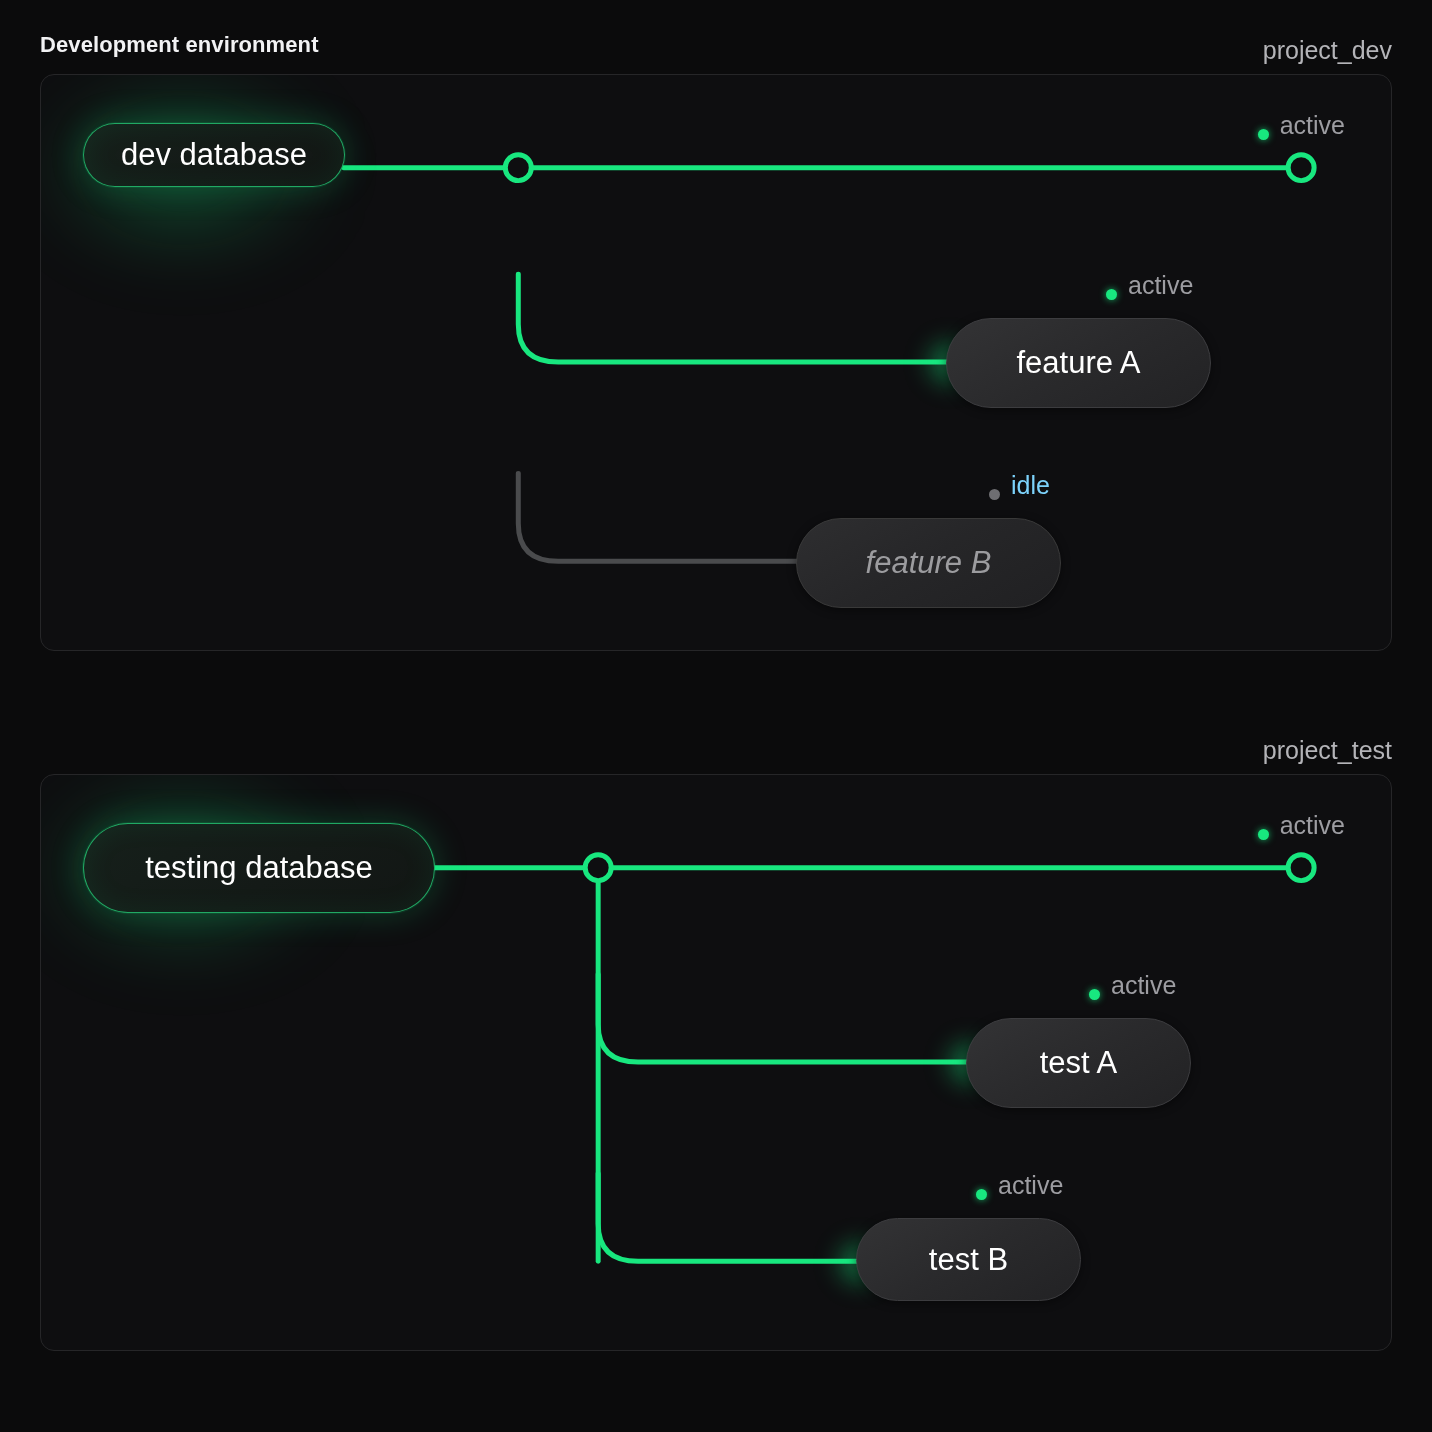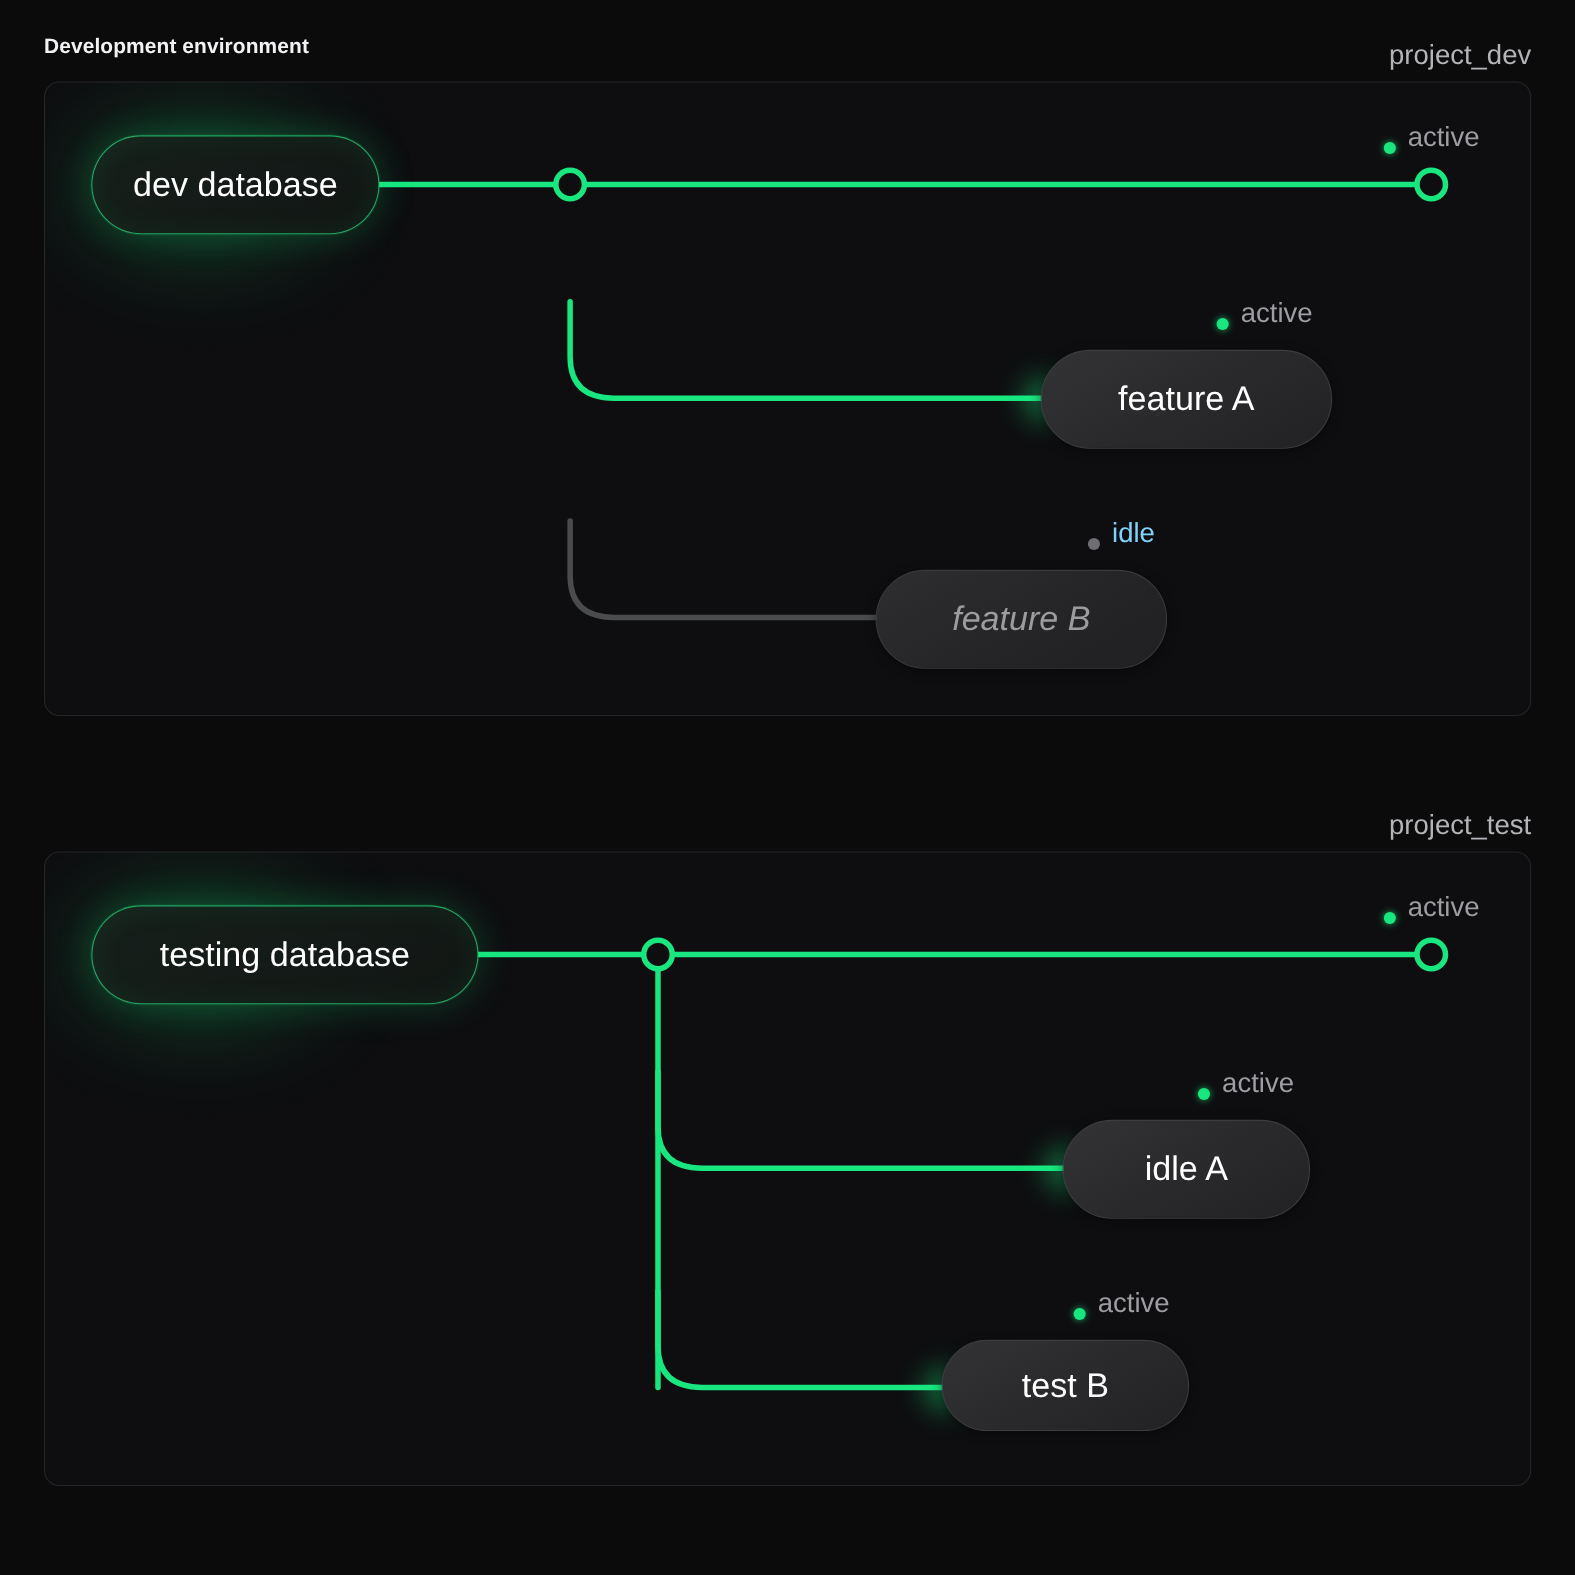--- a/index.html
+++ b/index.html
@@ -36,21 +36,21 @@
 
   .section-head {
     position: relative;
     height: 74px;
     margin: 0 40px;
   }
   .section-title {
     position: absolute;
     left: 0;
     top: 32px;
-    font-size: 19px;
+    font-size: 22px;
     font-weight: bold;
     letter-spacing: .1px;
     color: #f2f2f4;
     white-space: nowrap;
   }
   .section-project {
     position: absolute;
     right: 0;
     top: 36px;
     font-size: 25px;
@@ -197,21 +197,21 @@
 
           <path d="M 478 400 L 478 450 Q 478 488 518 488 L 758 488" fill="none" stroke="#4a4b4d" stroke-width="5" stroke-linecap="round"></path>
 
           <circle cx="478" cy="93" r="13" fill="#0e0e10" stroke="#18e77f" stroke-width="5"></circle>
 
           <circle cx="1262" cy="93" r="13" fill="#0e0e10" stroke="#18e77f" stroke-width="5"></circle>
         </svg>
       </div>
 
       <div class="glow db" style="left:-8px; top:0px;"></div>
-      <div class="node db" style="left:42px; top:48px; width:262px; height:90px;">
+      <div class="node db" style="left:42px; top:48px; width:262px; height:64px;">
         <span>dev database</span>
       </div>
 
       <div class="status active" style="right:46px; top:36px;">
         <span class="status-dot"></span>
         <span class="status-label">active</span>
       </div>
 
       <div class="status active" style="left:1065px; top:196px;">
         <span class="status-dot"></span>
@@ -266,21 +266,21 @@
         <span class="status-dot"></span>
         <span class="status-label">active</span>
       </div>
 
       <div class="status active" style="left:1048px; top:196px;">
         <span class="status-dot"></span>
         <span class="status-label">active</span>
       </div>
       <div class="plug-glow" style="left:901px; top:261px;"></div>
       <div class="node leaf" style="left:925px; top:243px; width:225px; height:90px;">
-        <span>idle A</span>
+        <span>test A</span>
       </div>
 
       <div class="status active" style="left:935px; top:396px;">
         <span class="status-dot"></span>
         <span class="status-label">active</span>
       </div>
       <div class="plug-glow" style="left:791px; top:461px;"></div>
       <div class="node leaf" style="left:815px; top:443px; width:225px; height:83px;">
         <span>test B</span>
       </div>

